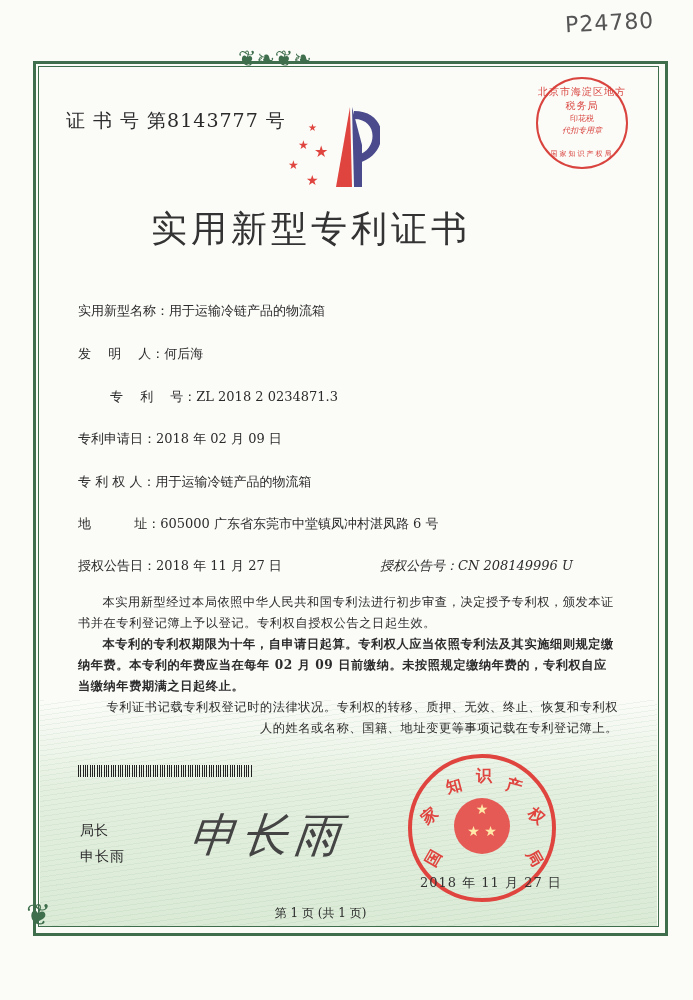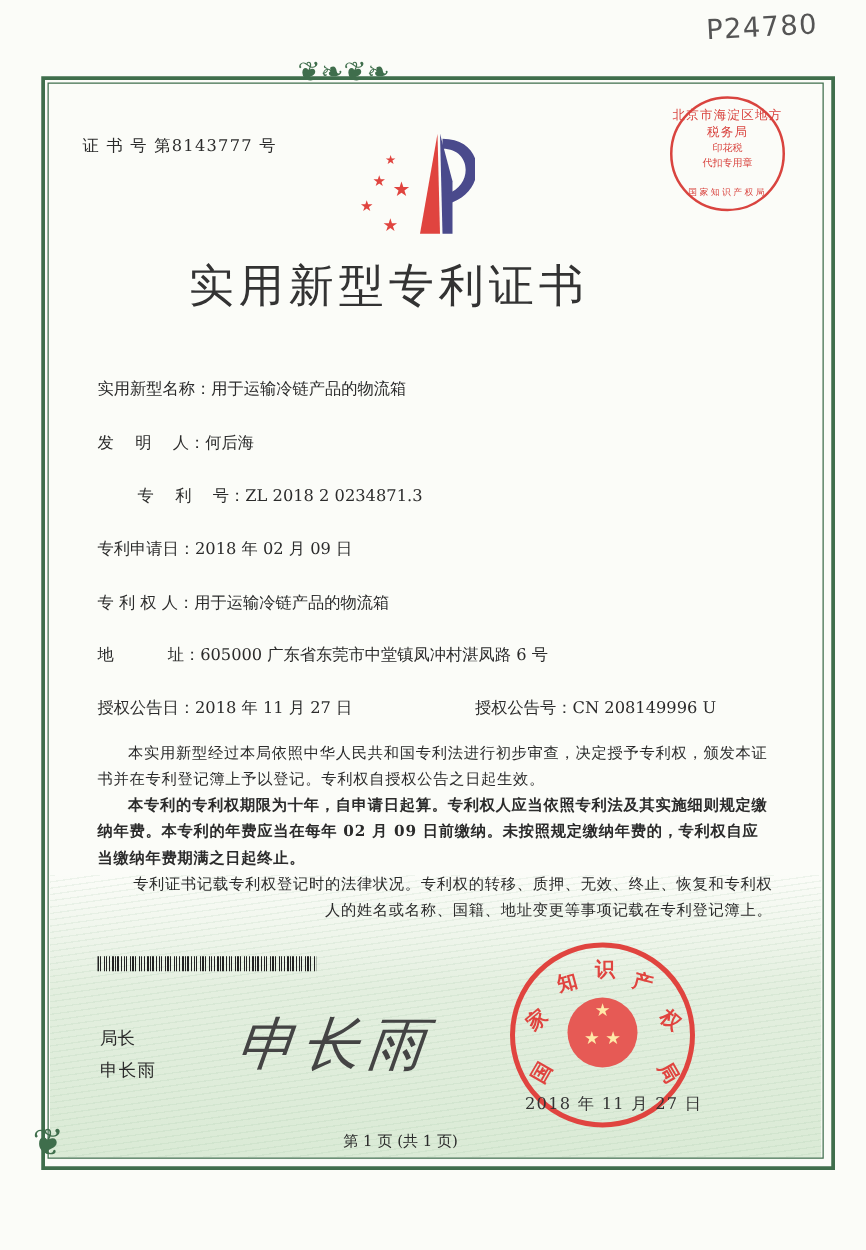--- a/index.html
+++ b/index.html
@@ -24,31 +24,31 @@
         linear-gradient(180deg, rgba(220,235,215,0) 0%, rgba(215,232,210,0.65) 40%, rgba(210,230,205,0.8) 100%);
     }
     .ornament {
       position: absolute; color: #3f6e4c; font-size: 22px; line-height: 1;
     }
     .handwritten {
       position: absolute; left: 565px; top: 10px; font-family: "DejaVu Sans", sans-serif;
       font-size: 22px; color: #555; transform: rotate(-3deg); letter-spacing: 1px;
     }
     .cert-no {
-      position: absolute; left: 66px; top: 108px; font-size: 13px; letter-spacing: 1px;
+      position: absolute; left: 66px; top: 108px; font-size: 19px; letter-spacing: 1px;
     }
     .logo { position: absolute; left: 270px; top: 105px; width: 110px; height: 90px; }
     .stamp-top {
       position: absolute; left: 536px; top: 77px; width: 92px; height: 92px;
       border: 2px solid #d9443f; border-radius: 50%; color: #d9443f;
       font-size: 8px; text-align: center; box-sizing: border-box;
     }
     .stamp-top .ring-text { position: absolute; top: 6px; left: 0; right: 0; font-size: 10px; letter-spacing: 1px; }
     .stamp-top .mid1 { position: absolute; top: 34px; left: 0; right: 0; }
-    .stamp-top .mid2 { position: absolute; top: 46px; left: 0; right: 0; }
+    .stamp-top .mid2 { position: absolute; top: 46px; left: 0; right: 0; font-style: italic; }
     .stamp-top .ring-bottom { position: absolute; bottom: 8px; left: 0; right: 0; font-size: 7px; letter-spacing: 2px; }
     .title {
       position: absolute; left: 0; width: 622px; top: 205px; text-align: center;
       font-size: 36px; letter-spacing: 4px; color: #333;
       font-family: "DejaVu Sans", "Liberation Sans", sans-serif;
     }
     .field { position: absolute; left: 78px; font-size: 13px; white-space: nowrap; }
     .field .lbl { display: inline-block; }
     .field-r { position: absolute; left: 380px; font-size: 13px; white-space: nowrap; }
     .para {
@@ -129,21 +129,21 @@
 </div>
 <div class="field" style="top:473px;">
   <span class="lbl">专 利 权 人：</span><span>用于运输冷链产品的物流箱</span>
 </div>
 <div class="field" style="top:515px;">
   <span class="lbl">地　　　 址：</span><span>605000 广东省东莞市中堂镇凤冲村湛凤路 6 号</span>
 </div>
 <div class="field" style="top:557px;">
   <span class="lbl">授权公告日：</span><span>2018 年 11 月 27 日</span>
 </div>
-<div class="field-r" style="top:557px;">
+<div class="field-r" style="top:557px;font-style:italic;">
   <span class="lbl">授权公告号：</span><span>CN 208149996 U</span>
 </div>
 
 <div class="para" style="top:592px;">本实用新型经过本局依照中华人民共和国专利法进行初步审查，决定授予专利权，颁发本证书并在专利登记簿上予以登记。专利权自授权公告之日起生效。</div>
 <div class="para" style="top:634px;font-weight:bold;">本专利的专利权期限为十年，自申请日起算。专利权人应当依照专利法及其实施细则规定缴纳年费。本专利的年费应当在每年 02 月 09 日前缴纳。未按照规定缴纳年费的，专利权自应当缴纳年费期满之日起终止。</div>
 <div class="para" style="top:697px;text-align:right;">专利证书记载专利权登记时的法律状况。专利权的转移、质押、无效、终止、恢复和专利权人的姓名或名称、国籍、地址变更等事项记载在专利登记簿上。</div>
 
 <div class="barcode"></div>
 
 <div class="director-title">局长</div>

